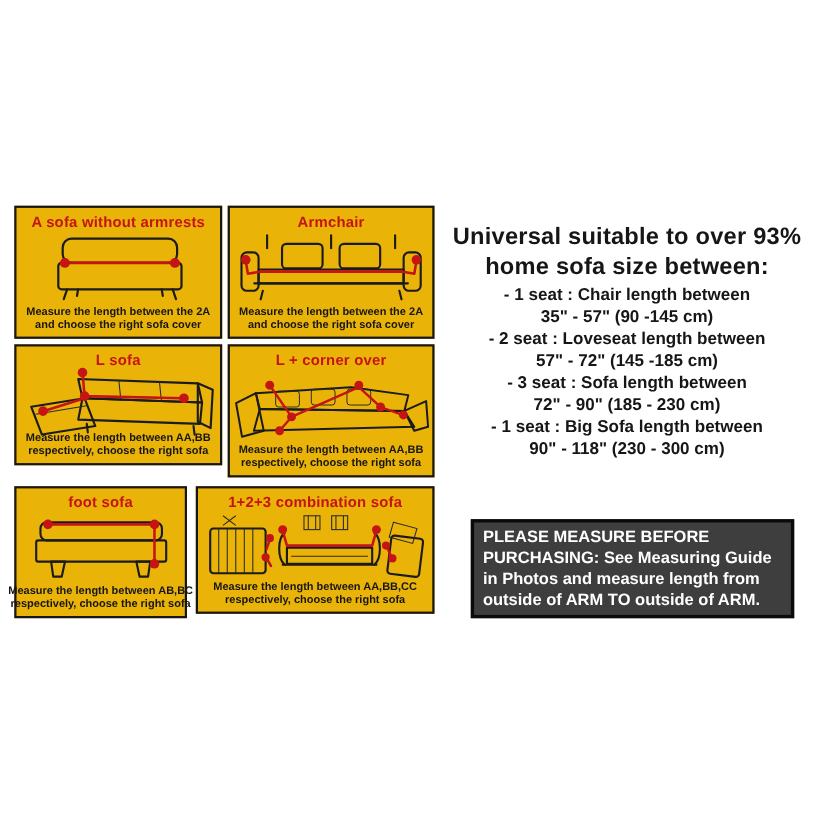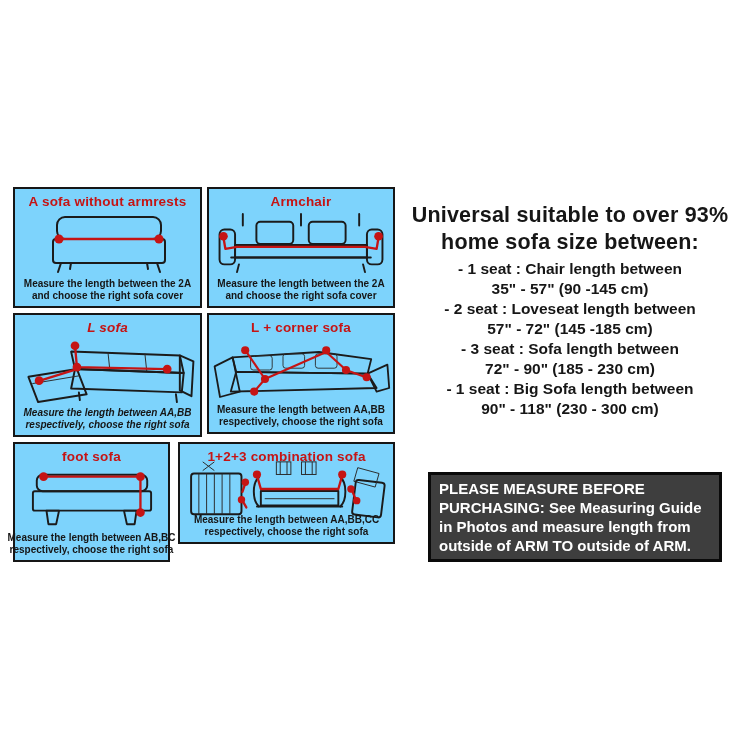--- a/index.html
+++ b/index.html
@@ -3,40 +3,40 @@
 <meta charset="utf-8">
 <style>
   html,body { margin:0; padding:0; background:#ffffff; }
   .canvas {
     position:relative; width:750px; height:750px; background:#ffffff;
     font-family:"Liberation Sans", sans-serif; color:#161616; overflow:hidden;
   }
 
   
   .panel {
-    position:absolute; box-sizing:border-box; background:#7dd3fc;
+    position:absolute; box-sizing:border-box; background:#eab308;
     border:2px solid #161616; display:flex; flex-direction:column; align-items:center;justify-content:space-between;
   }
   .panel-title {
     color:#c51414; font-weight:bold; font-size:13.5px; line-height:15px;
     margin-top:5px; letter-spacing:0.2px; white-space:nowrap;
   }
   .panel-art { flex:1 1 auto; min-height:0; width:100%;
     display:flex; align-items:center; justify-content:center; }
   .panel-art svg { display:block; }
   .panel-caption {
     font-size:10px; font-weight:bold; line-height:11.5px; text-align:center;
     margin-bottom:5px; white-space:nowrap;
   }
   #panel-0 { left:13px;  top:187px; width:189px; height:121px; }
   #panel-1 { left:207px; top:187px; width:188px; height:121px; }
-  #panel-2 { left:13px;  top:313px; width:189px; height:124px;font-style:italic; }
+  #panel-2 { left:13px;  top:313px; width:189px; height:110px; }
   #panel-3 { left:207px; top:313px; width:188px; height:121px; }
   #panel-4 { left:13px;  top:442px; width:157px; height:120px; }
-  #panel-5 { left:178px; top:442px; width:217px; height:102px; }
+  #panel-5 { left:178px; top:442px; width:217px; height:116px; }
 
   .sketch { stroke:#1b1b1b; stroke-width:2; fill:none; stroke-linecap:round; stroke-linejoin:round; }
   .sketch-thin { stroke:#2a2a2a; stroke-width:1; fill:none; }
   .mline { stroke:#c51414; stroke-width:2.4; fill:none; stroke-linecap:round; stroke-linejoin:round; }
   .mdot { fill:#c51414; stroke:none; }
 
   
   .info { position:absolute; left:400px; top:202px; width:340px; text-align:center; }
   .info-heading { font-size:16px; font-weight:500; letter-spacing:0.6px; margin:0 0 17px 0; }
   .headline { font-size:21.5px; font-weight:bold; line-height:27px; margin:0; letter-spacing:0.2px; }
@@ -116,21 +116,21 @@
         <circle class="mdot" cx="19" cy="44" r="4.5"></circle>
       </svg>
     </div>
     <div class="panel-caption">
       <div>Measure the length between AA,BB</div>
       <div>respectively, choose the right sofa</div>
     </div>
   </div>
 
   <div class="panel" id="panel-3">
-    <div class="panel-title">L + corner sofa</div>
+    <div class="panel-title">L + corner over</div>
     <div class="panel-art">
       <svg width="180" height="64" viewBox="0 0 200 68">
         <polygon class="sketch" points="4,30 24,20 32,58 10,64"></polygon>
         <polygon class="sketch" points="24,20 120,14 178,22 174,38 28,36"></polygon>
         <rect class="sketch-thin" x="44" y="18" width="24" height="16" rx="3"></rect>
         <rect class="sketch-thin" x="80" y="16" width="24" height="16" rx="3"></rect>
         <rect class="sketch-thin" x="116" y="16" width="24" height="16" rx="3"></rect>
         <polygon class="sketch" points="28,36 174,38 184,54 22,58"></polygon>
         <polygon class="sketch" points="174,38 196,28 198,54 184,58"></polygon>
         <polyline class="mline" points="38,12 60,44 48,58"></polyline>

